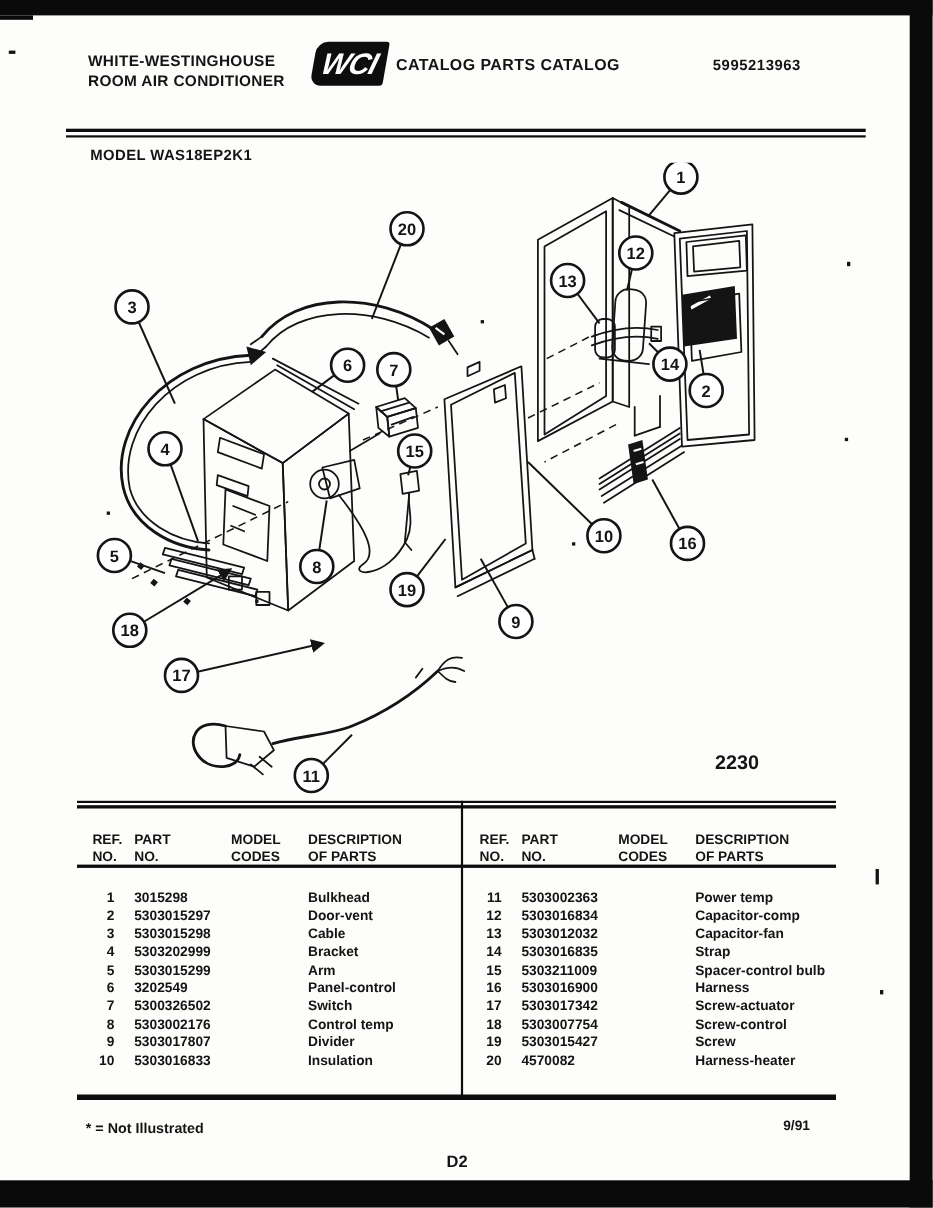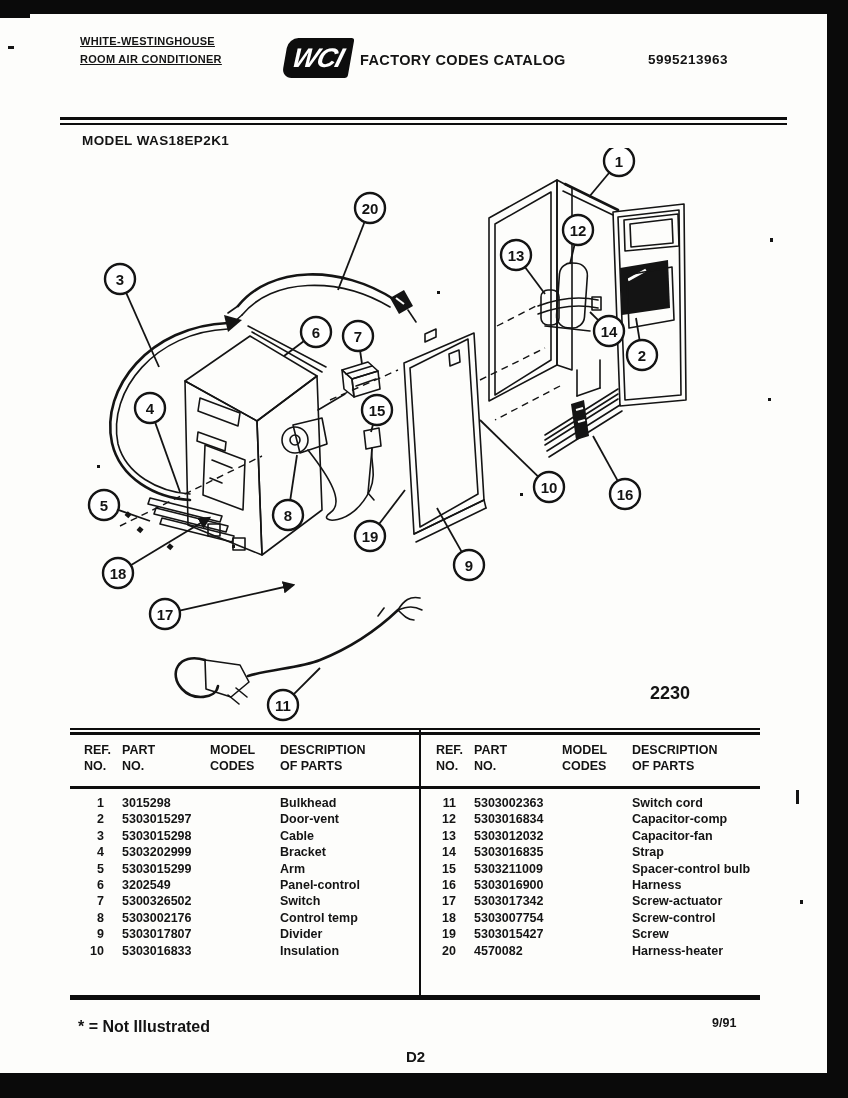--- a/index.html
+++ b/index.html
@@ -9,21 +9,21 @@
     margin:0 auto;
   }
   
   .band{position:absolute;background:#0a0a0a;}
   #band-top{left:0;top:0;width:848px;height:14px;}
   #band-top-tick{left:0;top:14px;width:30px;height:4px;}
   #band-right{right:0;top:0;width:21px;height:1098px;}
   #band-bottom{left:0;top:1073px;width:848px;height:25px;}
 
   
-  #pub{position:absolute;left:80px;top:32px;font-weight:bold;font-size:11px;line-height:18px;letter-spacing:.3px;text-decoration:underline;}
+  #pub{position:absolute;left:80px;top:46px;font-weight:bold;font-size:14px;line-height:18px;letter-spacing:.3px;}
   #logo{
     position:absolute;left:285px;top:38px;width:66px;height:40px;background:#0d0d0d;
     border-radius:10px 3px 3px 10px;transform:skewX(-10deg);
     display:flex;align-items:center;justify-content:center;
   }
   #logo span{color:#fff;font-weight:bold;font-style:italic;font-size:27px;letter-spacing:-1px;transform:skewX(-6deg);}
   #cat-title{position:absolute;left:360px;top:52px;font-weight:bold;font-size:14.5px;letter-spacing:.4px;}
   #cat-num{position:absolute;left:648px;top:52px;font-weight:bold;font-size:13.5px;letter-spacing:.5px;}
   .hr1{position:absolute;left:60px;width:727px;background:#0d0d0d;}
   #rule-a{top:117px;height:3px;}
@@ -41,33 +41,33 @@
   svg .callout-num{font-family:"Liberation Sans",sans-serif;font-weight:bold;font-size:15px;fill:#141414;text-anchor:middle;}
   svg .leader{stroke:#141414;stroke-width:1.8;fill:none;}
 
   
   #table-wrap{position:absolute;left:70px;top:728px;width:690px;height:272px;}
   .tline{position:absolute;left:0;width:690px;background:#0d0d0d;}
   #t-top1{top:0;height:2px;} #t-top2{top:4px;height:3px;}
   #t-head-rule{top:58px;height:3px;}
   #t-bottom{top:267px;height:5px;}
   #t-vline{position:absolute;left:349px;top:0;width:2px;height:272px;background:#0d0d0d;}
-  .half{position:absolute;top:0;width:345px;height:284px;}
+  .half{position:absolute;top:13px;width:345px;height:284px;}
   #half-left{left:0;} #half-right{left:352px;}
   .th{position:absolute;top:14px;font-weight:bold;font-size:12.5px;line-height:16px;white-space:pre-line;}
   .c-ref{left:14px;} .c-part{left:52px;} .c-codes{left:140px;} .c-desc{left:210px;}
   .rows{position:absolute;top:68px;left:0;width:345px;}
   .prow{position:relative;height:16.4px;font-weight:bold;font-size:12.5px;}
   .prow .ref{position:absolute;left:8px;width:26px;text-align:right;}
   .prow .part{position:absolute;left:52px;}
   .prow .codes{position:absolute;left:140px;}
   .prow .desc{position:absolute;left:210px;white-space:nowrap;}
 
   
-  #footnote{position:absolute;left:78px;top:1018px;font-weight:bold;font-size:16px;}
+  #footnote{position:absolute;left:78px;top:1018px;font-weight:bold;font-size:13px;}
   #page-id{position:absolute;left:406px;top:1024px;font-weight:bold;font-size:15px;margin-top:24px;}
   #date-code{position:absolute;left:712px;top:1016px;font-weight:bold;font-size:12.5px;}
 
   
   .speck{position:absolute;background:#141414;}
 </style>
 </head>
 <body>
 
 <div id="page">
@@ -77,21 +77,21 @@
   <div class="band" id="band-right"></div>
   <div class="band" id="band-bottom"></div>
 
   <div id="pub">
     <div>WHITE-WESTINGHOUSE</div>
     <div>ROOM AIR CONDITIONER</div>
   </div>
   <div id="logo">
     <span>WCI</span>
   </div>
-  <div id="cat-title">FACTORY CODES CATALOG</div>
+  <div id="cat-title">CATALOG PARTS CATALOG</div>
   <div id="cat-num">5995213963</div>
   <div class="hr1" id="rule-a"></div>
   <div class="hr1" id="rule-b"></div>
   <div id="model-line">MODEL WAS18EP2K1</div>
 
   <div id="diagram">
     <svg width="848" height="578" viewBox="0 0 848 578">
       <defs>
         <marker id="arrow" viewBox="0 0 10 10" refX="8" refY="5" markerWidth="7" markerHeight="7" orient="auto-start-reverse">
           <path d="M0,0 L10,5 L0,10 z" fill="#141414"></path>
@@ -440,21 +440,21 @@
 NO.</div>
       <div class="th c-codes">MODEL
 CODES</div>
       <div class="th c-desc">DESCRIPTION
 OF PARTS</div>
       <div class="rows" id="rows-right">
           <div class="prow">
             <span class="ref">11</span>
             <span class="part">5303002363</span>
             <span class="codes"></span>
-            <span class="desc">Switch cord</span>
+            <span class="desc">Power temp</span>
           </div>
           <div class="prow">
             <span class="ref">12</span>
             <span class="part">5303016834</span>
             <span class="codes"></span>
             <span class="desc">Capacitor-comp</span>
           </div>
           <div class="prow">
             <span class="ref">13</span>
             <span class="part">5303012032</span>

